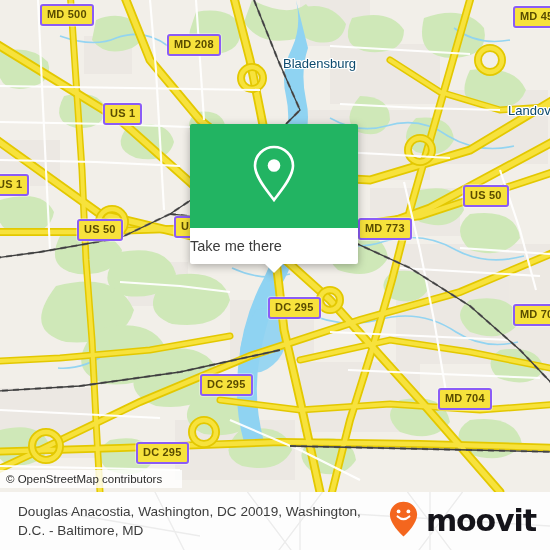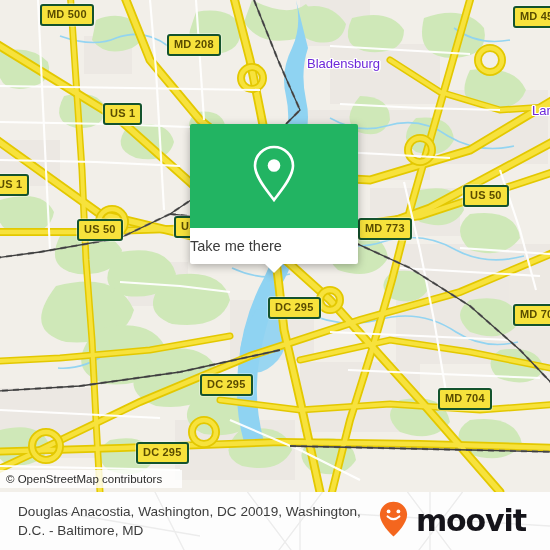--- a/index.html
+++ b/index.html
@@ -15,42 +15,41 @@
   .map{
     position:absolute;left:0;top:0;width:550px;height:492px;
     background:#f2efe9;overflow:hidden;
   }
   .map svg{display:block;width:550px;height:492px;}
 
   
   .shield{
     position:absolute;
     background:#f7e23c;
-    border:2px solid #14532d;
+    border:2px solid #8b5cf6;
     border-radius:3px;
     color:#5a4c00;
     font-weight:bold;
     font-size:11px;
     line-height:1;
     padding:3px 5px 4px 5px;
     white-space:nowrap;
     letter-spacing:.2px;
     font-family:"Liberation Sans","DejaVu Sans",sans-serif;
     box-shadow:0 0 0 1px rgba(255,255,255,.35);
   }
   .place{
     position:absolute;
-    color:#6d28d9;
+    color:#0c4a6e;
     font-size:13px;
     white-space:nowrap;
     text-shadow:
       -1.4px 0 #fff,1.4px 0 #fff,0 -1.4px #fff,0 1.4px #fff,
       -1px -1px #fff,1px -1px #fff,-1px 1px #fff,1px 1px #fff;
     font-family:"Liberation Sans","DejaVu Sans",sans-serif;
-    margin-left:24px;
   }
 
   
   .attribution{
     position:absolute;left:0;top:470px;
     background:rgba(255,255,255,.80);
     font-size:11.5px;color:#2b2b2b;
     padding:3px 20px 3px 6px;
     font-family:"Liberation Sans","DejaVu Sans",sans-serif;
     z-index:40;
@@ -88,21 +87,21 @@
     border-top:9px solid #fff;
   }
 
   
   .footer{
     position:absolute;left:0;top:492px;width:550px;height:58px;
     background:#fdfdfd;
     display:flex;align-items:center;
     justify-content:space-between;
     box-sizing:border-box;
-    padding:0 24px 0 18px;
+    padding:0 14px 0 18px;
     overflow:hidden;
   }
   .footer-wm{
     position:absolute;left:0;top:0;width:550px;height:58px;
     pointer-events:none;opacity:.9;
   }
   .footer-title{
     position:relative;z-index:2;
     font-size:13.6px;line-height:19px;color:#3c3c3c;
     max-width:370px;

